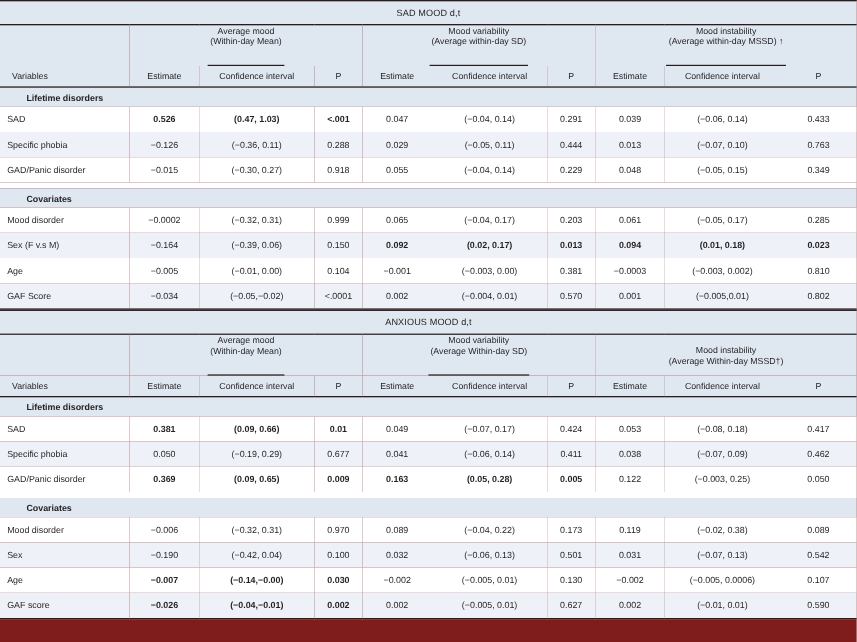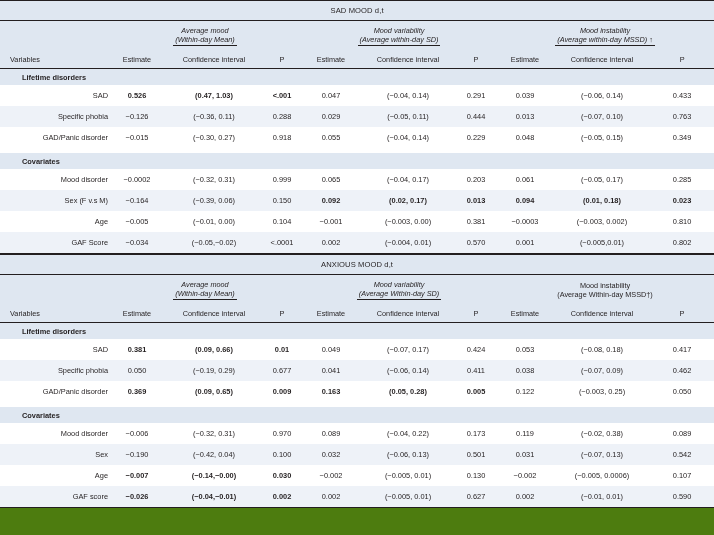--- a/index.html
+++ b/index.html
@@ -12,21 +12,21 @@
     height: 535px;
     font-family: "Liberation Sans", sans-serif;
     font-size: 7.5px;
     color: #231f20;
     overflow: hidden;
   }
   .sheet {
     width: 714px;
     height: 535px;
     position: relative;
-    background: #4d7c0f;
+    background: #7f1d1d;
   }
   table.tbl {
     width: 714px;
     border-collapse: collapse;
     table-layout: fixed;
   }
   td, th {
     padding: 0;
     margin: 0;
     vertical-align: middle;
@@ -45,41 +45,40 @@
   .hdr-group {
     background: #dfe7f1;
     text-align: center;
     font-size: 7.3px;
     line-height: 1.25;
     height: 30px;
   }
   .underline-span {
     border-bottom: 0.8px solid #231f20;
     display: inline-block;
-    padding: 0 2px 1px 2px;
-    font-style: italic;
+    padding: 0 2px 15px 2px;
   }
   .hdr-cols {
     background: #dfe7f1;
     height: 17px;
     font-size: 7.3px;
     text-align: center;
   }
   .hdr-cols.left { text-align: left; padding-left: 10px; }
   tr.zebra-a td { background: #ffffff; }
   tr.zebra-b td { background: #eef2f8; }
   tr.section td {
     background: #dfe7f1;
     font-weight: bold;
     font-size: 7.4px;
     height: 16px;
     padding-left: 22px;
   }
   td.var {
-    text-align: right;
+    text-align: left;
     padding-left: 6px;
     height: 21px;
     font-size: 7.4px;
   }
   td.num {
     text-align: center;
     font-size: 7.4px;
     height: 21px;
   }
   td.bold, .bold { font-weight: bold; }

